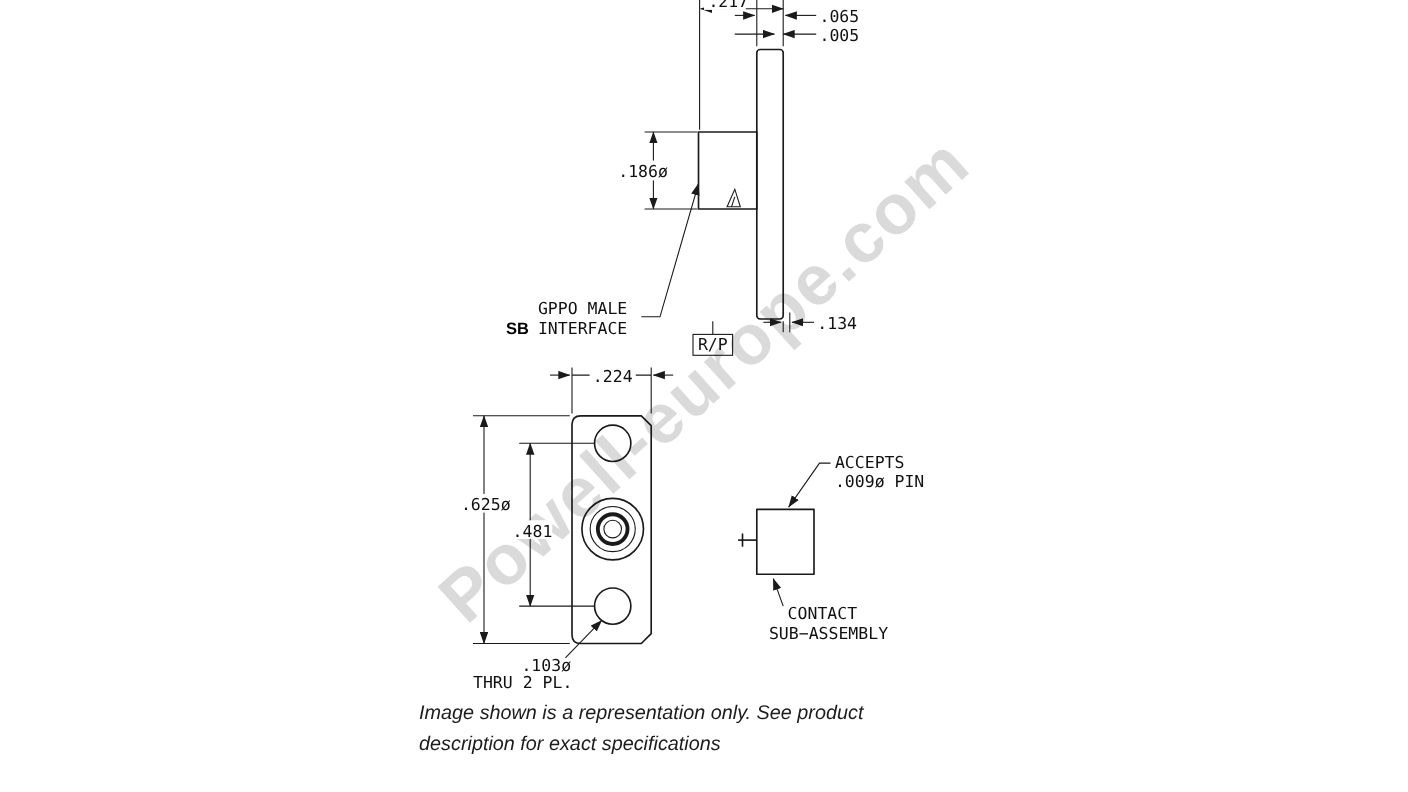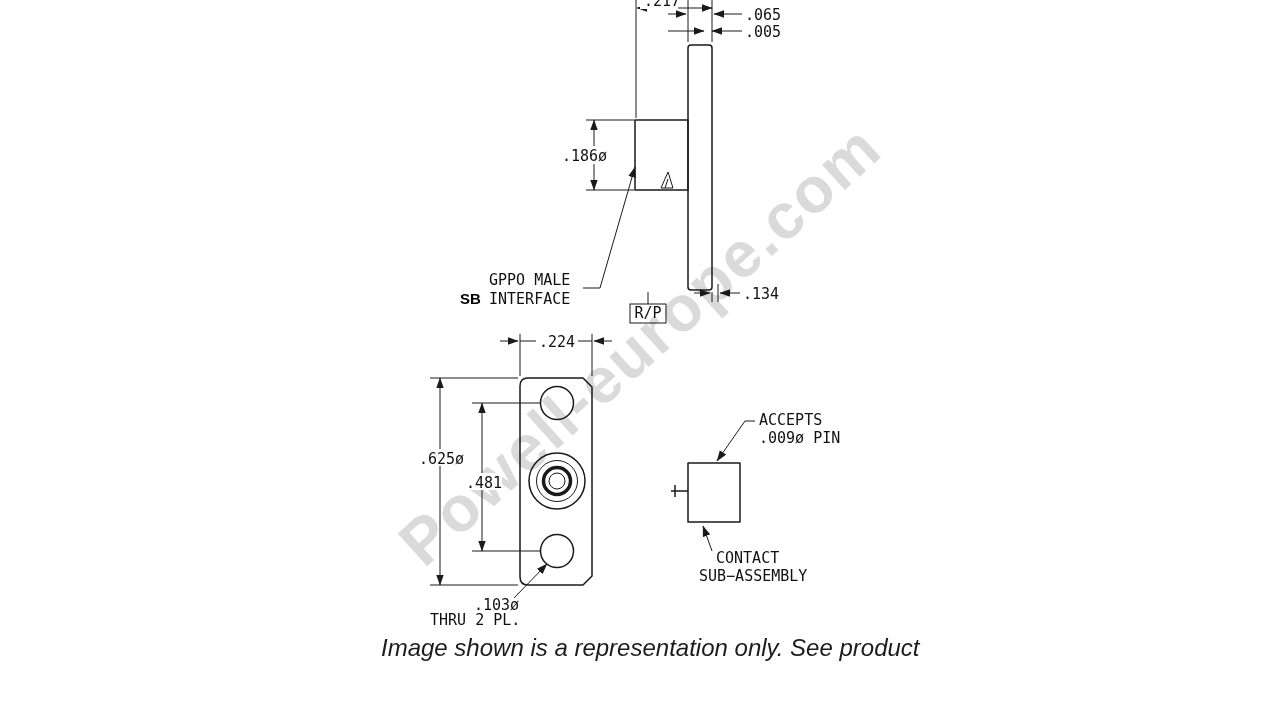--- a/index.html
+++ b/index.html
@@ -22,21 +22,21 @@
   .mask{fill:#ffffff;stroke:none;}
   .dimtext{
     font-family:"DejaVu Sans Mono",monospace;font-size:15px;fill:#111;
   }
   .boldtext{
     font-family:"Liberation Sans",sans-serif;font-weight:700;font-size:15px;fill:#000;
   }
   #disclaimer{
     position:absolute;left:381px;top:634px;z-index:3;
     font-family:"Liberation Sans",sans-serif;font-style:italic;
-    font-size:24px;line-height:28px;color:#1c1c1c;
+    font-size:18px;line-height:28px;color:#1c1c1c;
   }
 </style>
 </head>
 <body>
 
 <div id="canvas">
 
   <div id="watermark">Powell-europe.com</div>
 
   <svg id="drawing" width="1280" height="720" viewBox="0 0 1280 720">
@@ -134,15 +134,16 @@
       <text class="dimtext" x="759" y="443">.009ø PIN</text>
 
       <line class="dim" x1="712" y1="551" x2="703" y2="526" marker-end="url(#arw)"></line>
       <text class="dimtext" x="716" y="563">CONTACT</text>
       <text class="dimtext" x="699" y="581">SUB−ASSEMBLY</text>
     </g>
   </svg>
 
   <div id="disclaimer">
     <div>Image shown is a representation only. See product</div>
+    <div>description for exact specifications</div>
   </div>
 
 </div>
 
 </body></html>

